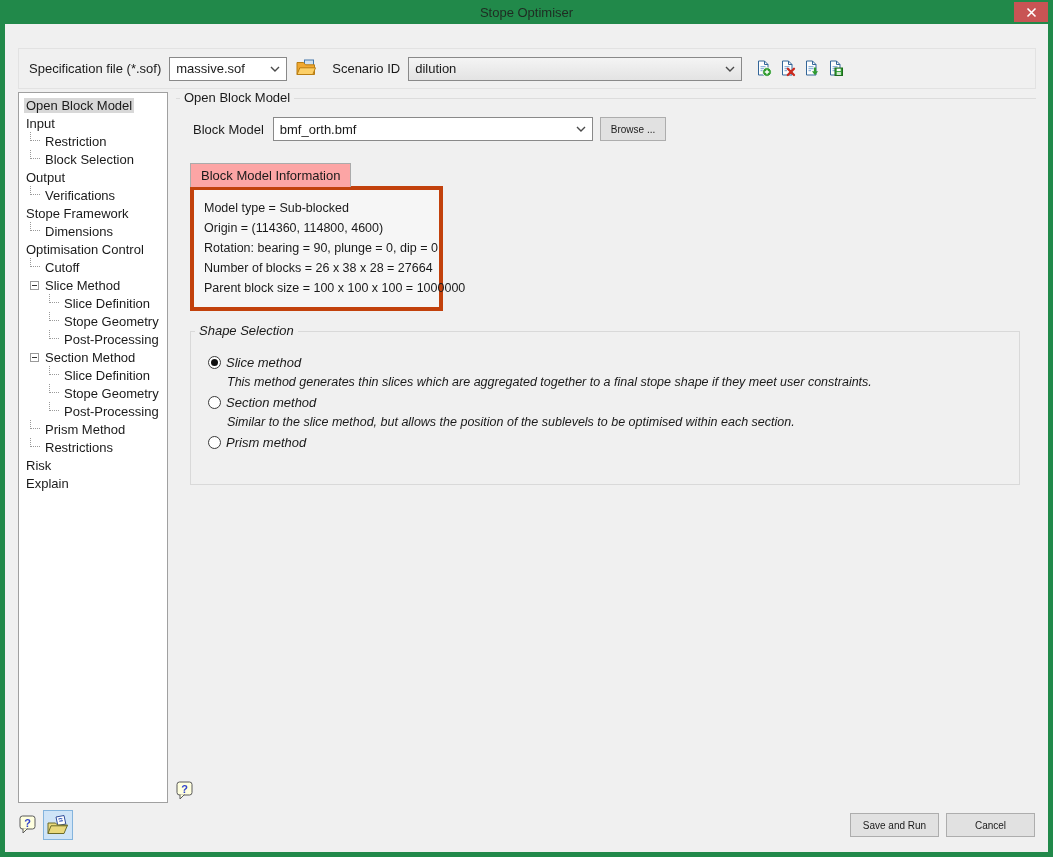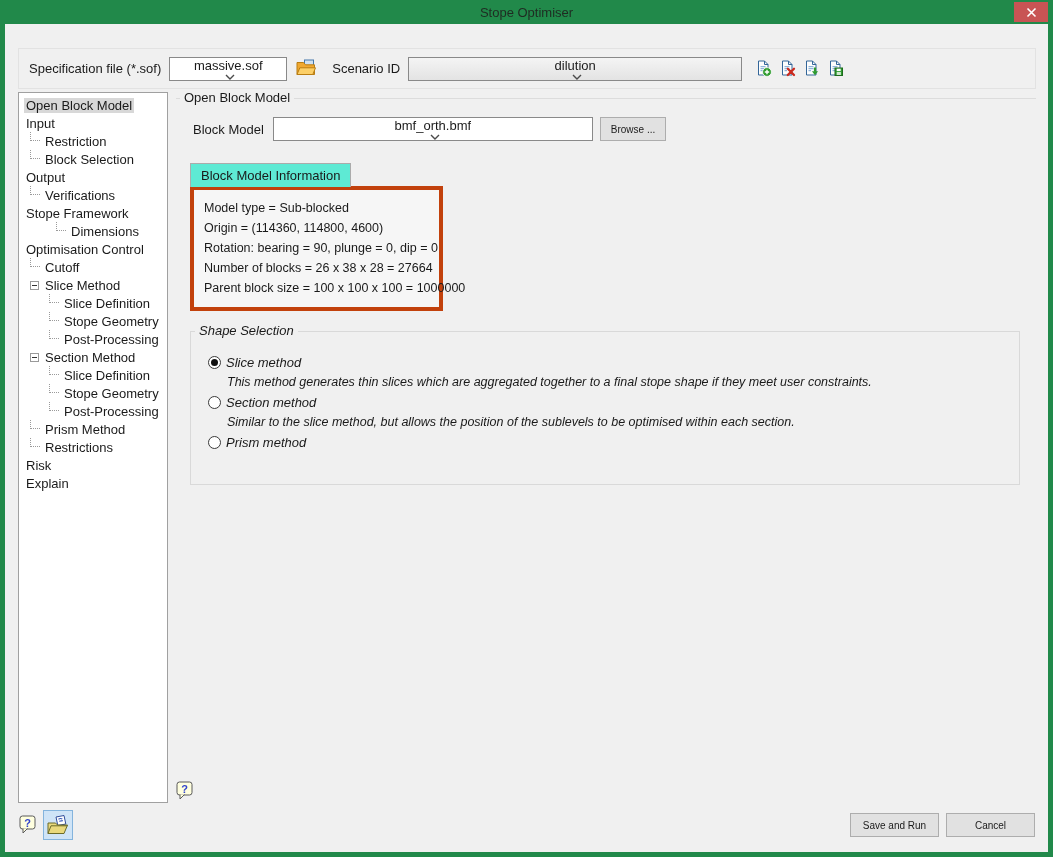--- a/index.html
+++ b/index.html
@@ -15,21 +15,21 @@
                background:#c85454; border:none; display:flex; align-items:center;
                justify-content:center; cursor:pointer; }
 
   .body { position:absolute; left:5px; top:24px; width:1043px; height:828px; background:#f0f0f0; }
 
   
   .toolbar { position:absolute; left:13px; top:24px; width:1018px; height:41px;
              border:1px solid #e2e2e2; display:flex; align-items:center; padding:0 10px; }
   .toolbar .lbl { white-space:nowrap; }
   .combo { height:24px; border:1px solid #898989; background:#fff;
-           display:flex; align-items:center; padding:0 6px; position:relative;flex-direction:column; }
+           display:flex; align-items:center; padding:0 6px; position:relative; }
   .combo .val { flex:1; overflow:hidden; white-space:nowrap; }
   .combo.gray { background:linear-gradient(#f4f4f4, #e3e3e3); }
   .combo svg.chev { flex:none; margin-left:4px; }
   .spec-combo { width:118px; margin-left:8px; }
   .scen-combo { width:334px; margin-left:8px; }
   .folder-btn { background:none; border:none; margin-left:9px; cursor:pointer; height:20px; }
   .scenario-lbl { margin-left:16px; }
   .tb-actions { display:flex; gap:7px; margin-left:13px; }
   .tb-actions .act { background:none; border:none; width:17px; height:17px; cursor:pointer; padding:0; }
 
@@ -49,21 +49,21 @@
   .main-group { position:absolute; left:171px; top:74px; width:860px; border-top:1px solid #dcdcdc; }
   .legend { position:absolute; top:-9px; left:4px; background:#f0f0f0; padding:0 4px; white-space:nowrap; }
 
   .bm-row { position:absolute; left:188px; top:93px; height:24px; display:flex; align-items:center; }
   .bm-combo { width:320px; margin-left:9px; }
   .btn { height:24px; background:#e1e1e1; border:1px solid #adadad; font-family:inherit;
          font-size:10px; color:#1a1a1a; cursor:pointer; padding:0 10px; }
 
   .tabctrl { position:absolute; left:185px; top:139px; }
   .tab { display:inline-block; position:relative; z-index:2; height:24px; line-height:23px;
-         padding:0 10px; background:#5eead4; border:1px solid #ababab; border-bottom:none; cursor:default; }
+         padding:0 10px; background:#fca5a5; border:1px solid #ababab; border-bottom:none; cursor:default; }
   .tabbody { position:relative; margin-top:-1px; width:253px; height:125px; background:#f6f6f6;
              border:4px solid #c2410c; padding:8px 0 0 10px; }
   .tabbody .info-line { line-height:20px; font-size:12.5px; white-space:nowrap; }
 
   .shape-box { position:absolute; left:185px; top:307px; width:830px; height:154px;
                border:1px solid #d9d9d9; padding-top:20px;font-style:italic; }
   .opt-head { height:20px; display:flex; align-items:center; padding-left:17px; cursor:pointer; }
   .radio { width:13px; height:13px; border:1px solid #3a3a3a; border-radius:50%;
            background:#fff; margin-right:5px; flex:none; position:relative; }
   .radio.checked::after { content:""; position:absolute; left:2px; top:2px; width:7px; height:7px;
@@ -169,21 +169,21 @@
         <div class="tree-row" style="padding-left: 5px;">
           <span class="tlabel">Output</span>
         </div>
         <div class="tree-row" style="padding-left: 11px;">
           <span class="conn"></span>
           <span class="tlabel">Verifications</span>
         </div>
         <div class="tree-row" style="padding-left: 5px;">
           <span class="tlabel">Stope Framework</span>
         </div>
-        <div class="tree-row" style="padding-left: 11px; justify-content: center;">
+        <div class="tree-row" style="padding-left: 11px;">
           <span class="conn"></span>
           <span class="tlabel">Dimensions</span>
         </div>
         <div class="tree-row" style="padding-left: 5px;">
           <span class="tlabel">Optimisation Control</span>
         </div>
         <div class="tree-row" style="padding-left: 11px;">
           <span class="conn"></span>
           <span class="tlabel">Cutoff</span>
         </div>

